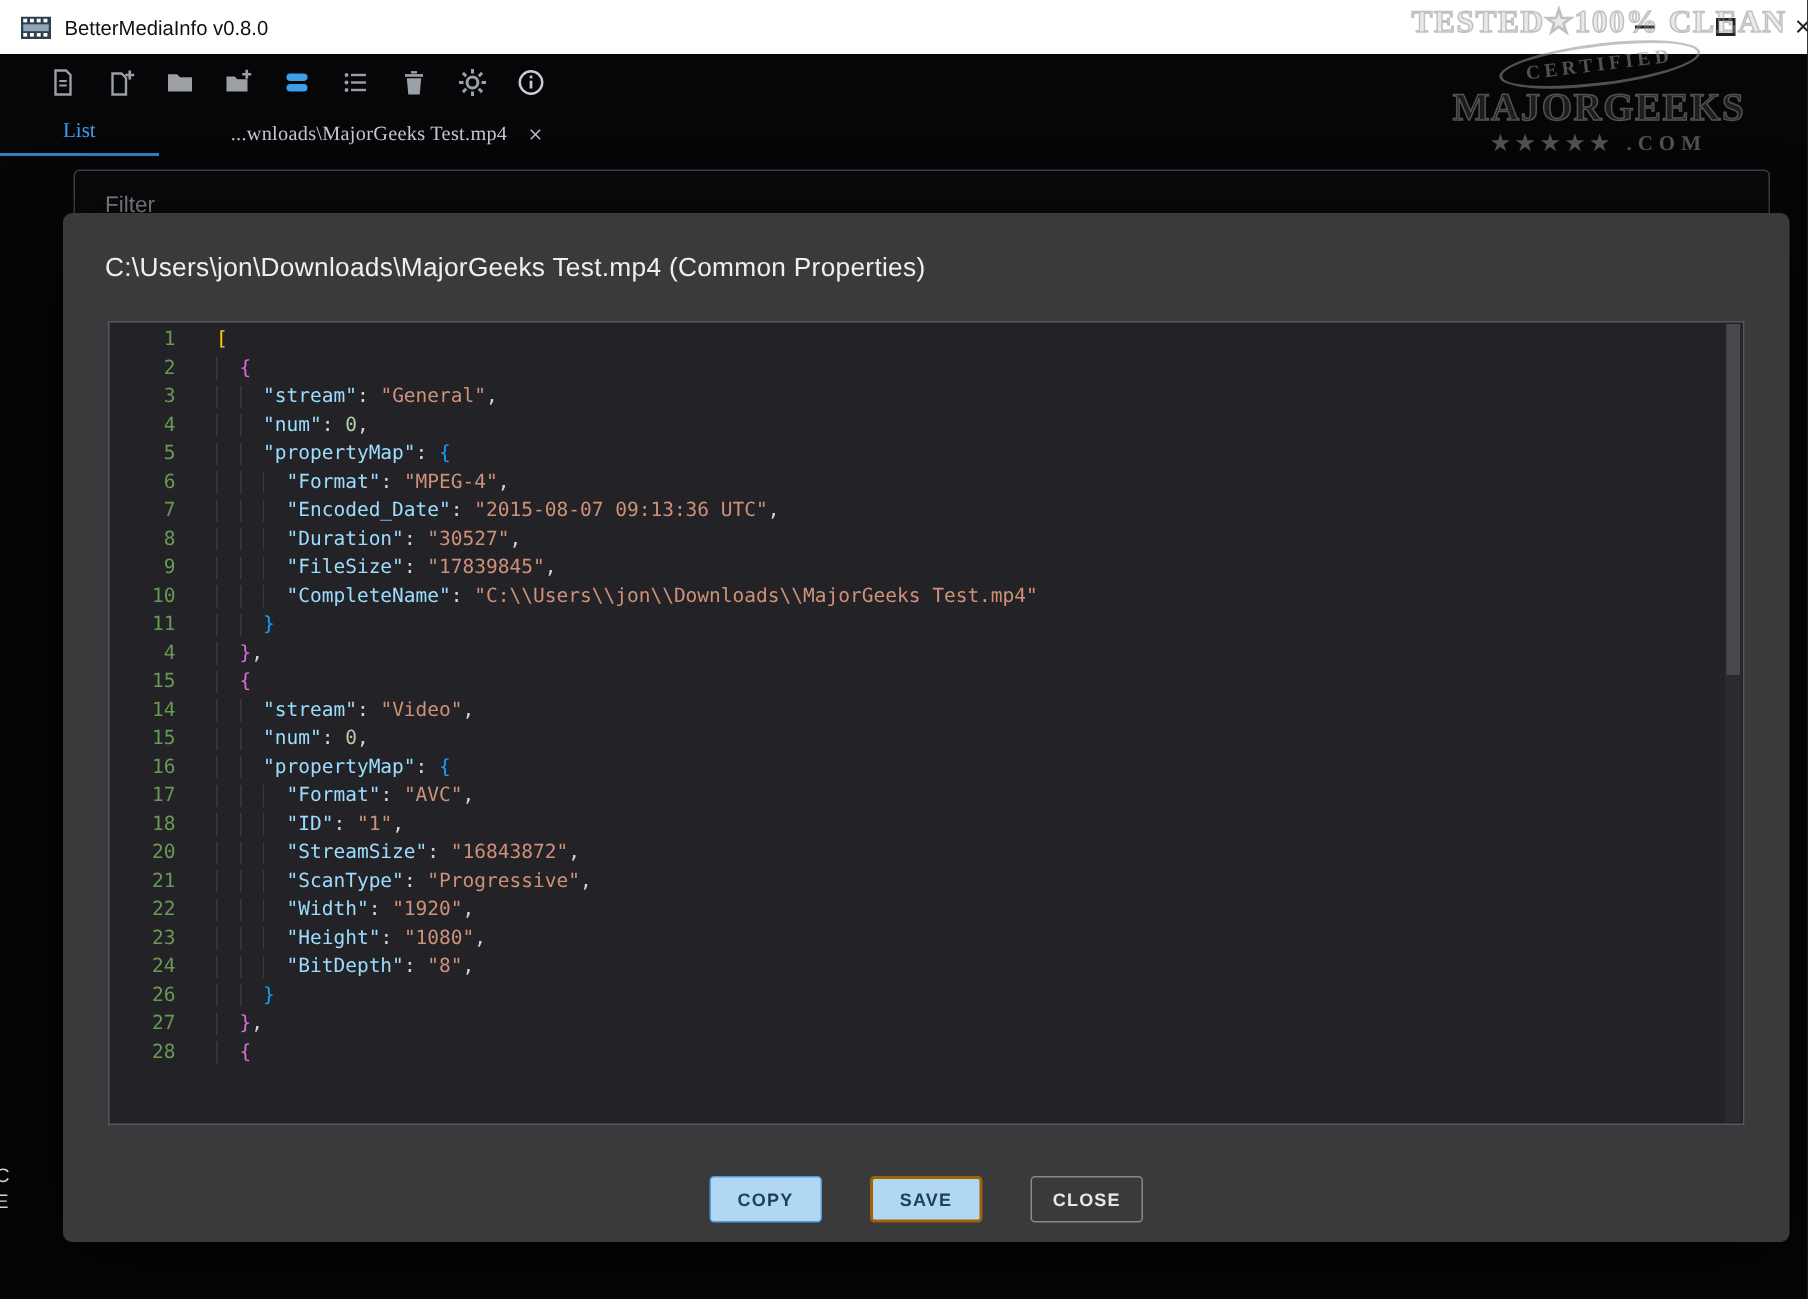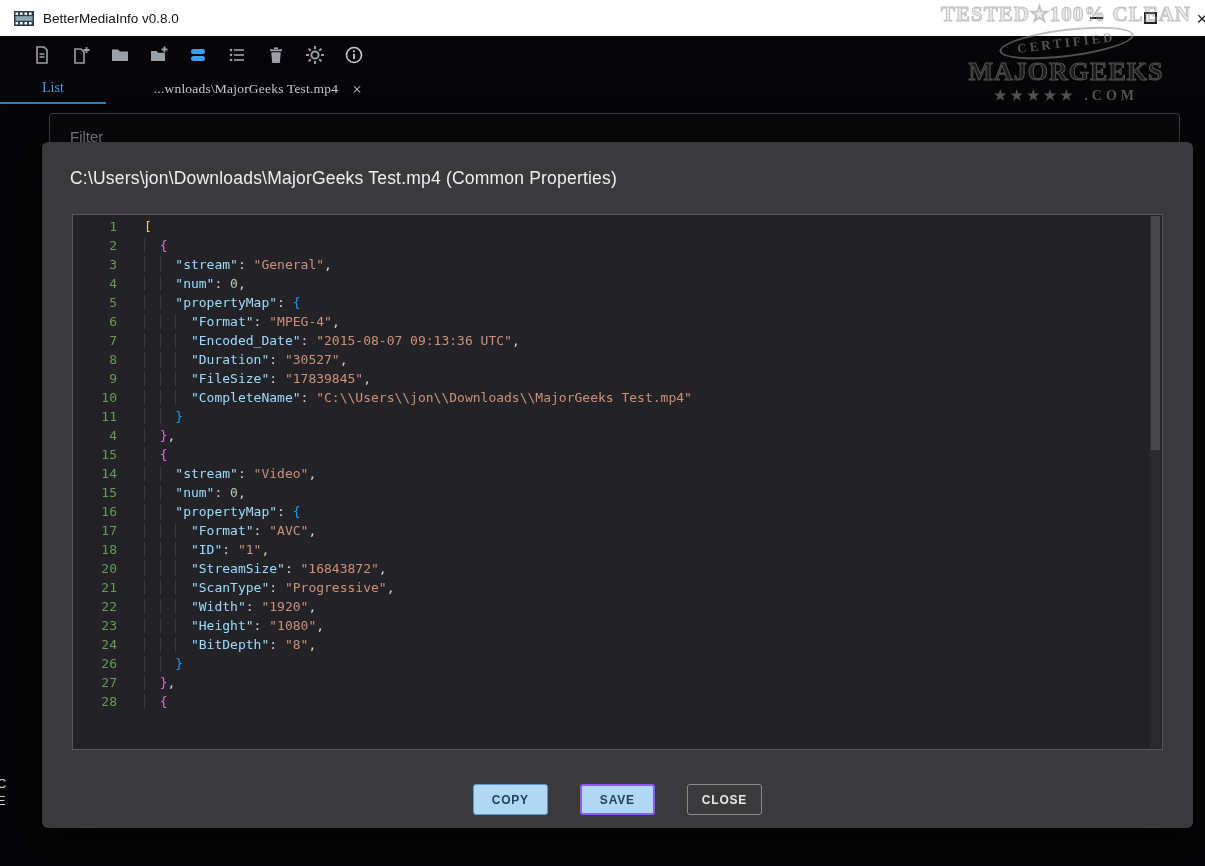--- a/index.html
+++ b/index.html
@@ -65,21 +65,21 @@
   .tk-key { color:#9cdcfe; } .tk-str { color:#ce9178; } .tk-num { color:#b5cea8; }
   .tk-pun { color:#d4d4d4; } .tk-b1 { color:#ffd700; } .tk-b2 { color:#da70d6; } .tk-b3 { color:#179fff; }
   .vscroll { position:absolute; top:1px; right:1px; bottom:1px; width:11px; background:#2b2b2f; }
   .vscroll .thumb { position:absolute; top:0; left:1px; right:1px; height:44%; background:#47474c; }
 
   
   .btn-row { position:absolute; left:0; right:0; bottom:13px; display:flex; justify-content:center; gap:32px; }
   .dlg-btn { min-width:75px; height:31px; border-radius:3px; font-size:12px; font-weight:bold; letter-spacing:.8px;
              cursor:pointer; font-family:"Liberation Sans", sans-serif; padding:0 14px; }
   .dlg-btn.light { background:#b1d8f3; border:1px solid #5b9bd5; color:#20405e; }
-  .dlg-btn.save  { border:2px solid #8b5cf6; }
+  .dlg-btn.save  { border:2px solid #a16207; }
   .dlg-btn.dark  { background:#3a3a3c; border:1px solid #8a8a8a; color:#e8e8e8; }
 </style>
 </head>
 <body>
 
 <div class="screen">
 
   <div class="titlebar">
     <span style="display:inline-flex;">
       <svg width="20" height="15" viewBox="0 0 20 15">

